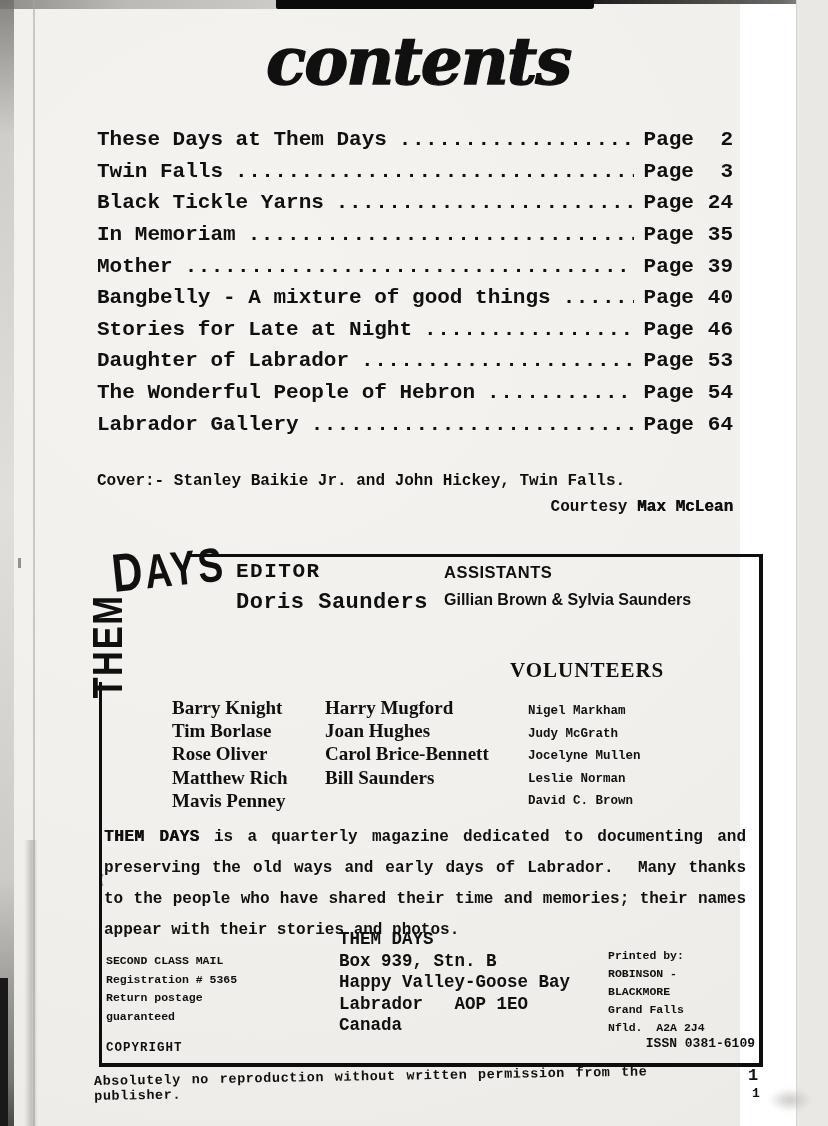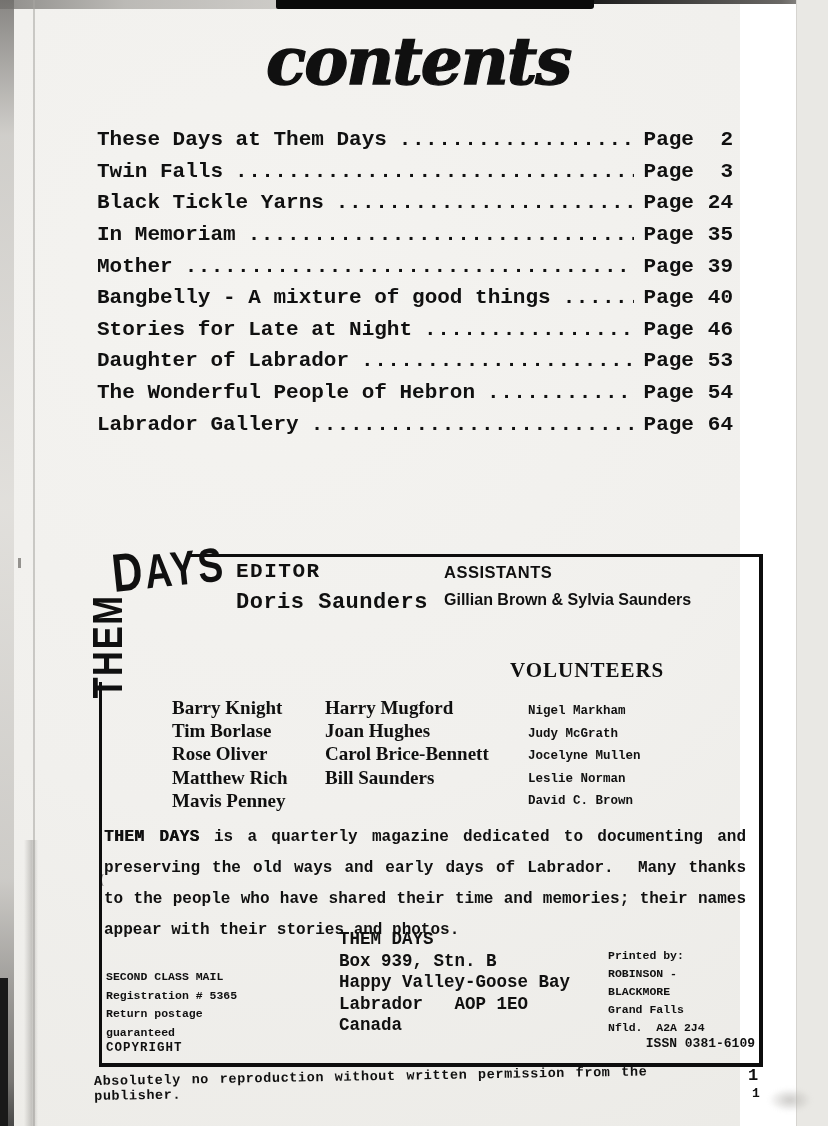--- a/index.html
+++ b/index.html
@@ -86,21 +86,21 @@
     font-family:"Liberation Serif", serif; font-weight:700; font-size:19px; line-height:23.2px; }
   .vol-list{ position:absolute; left:528px; top:700px; }
   .vol-list div{ font-weight:700; font-size:12.5px; line-height:22.6px; }
 
   
   .about{ position:absolute; left:104px; top:822px; width:642px;
     font-weight:700; font-size:16px; line-height:31px; text-align:justify; }
   .about-bold{ text-shadow:.6px 0 0 currentColor; letter-spacing:.5px; }
 
   
-  .mailing{ position:absolute; left:106px; top:952px; font-weight:700; font-size:11.5px; line-height:18.5px;margin-top:16px; }
+  .mailing{ position:absolute; left:106px; top:952px; font-weight:700; font-size:11.5px; line-height:18.5px; }
   .address{ position:absolute; left:339px; top:929px; font-weight:700; font-size:17.5px; line-height:21.5px; }
   .printer{ position:absolute; left:608px; top:947px; font-weight:700; font-size:11.5px; line-height:18px; }
   .copyright{ position:absolute; left:106px; top:1041px; font-weight:700; font-size:12.5px; letter-spacing:1px; }
   .issn{ position:absolute; left:620px; top:1036px; width:135px; text-align:right; font-weight:700; font-size:13px; }
 
   
   .footer-note{ position:absolute; left:94px; top:1074px; width:620px;
     font-weight:700; font-size:13.5px; letter-spacing:.6px; word-spacing:2px;
     transform:rotate(-1deg); transform-origin:left center; }
   .pgnum-1{ position:absolute; left:748px; top:1066px; font-weight:700; font-size:17px; }
@@ -181,20 +181,24 @@
         <span class="toc-pagenum">54</span>
     </div>
     <div class="toc-row">
       <span class="toc-title">Labrador Gallery</span>
         <span class="toc-dots">................................................................................</span>
         <span class="toc-pagelabel">Page</span>
         <span class="toc-pagenum">64</span>
     </div>
   </div>
 
+  <div class="cover">
+    <div class="cover-line1">Cover:- Stanley Baikie Jr. and John Hickey, Twin Falls.</div>
+    <div class="cover-line2"><span>Courtesy </span><span class="courtesy-name">Max McLean</span></div>
+  </div>
 
   <div class="bx bx-top"></div>
   <div class="bx bx-right"></div>
   <div class="bx bx-bottom"></div>
   <div class="bx bx-left"></div>
 
   <div class="logo-days">DAYS</div>
   <div class="logo-them">THEM</div>
 
   <div class="editor">

